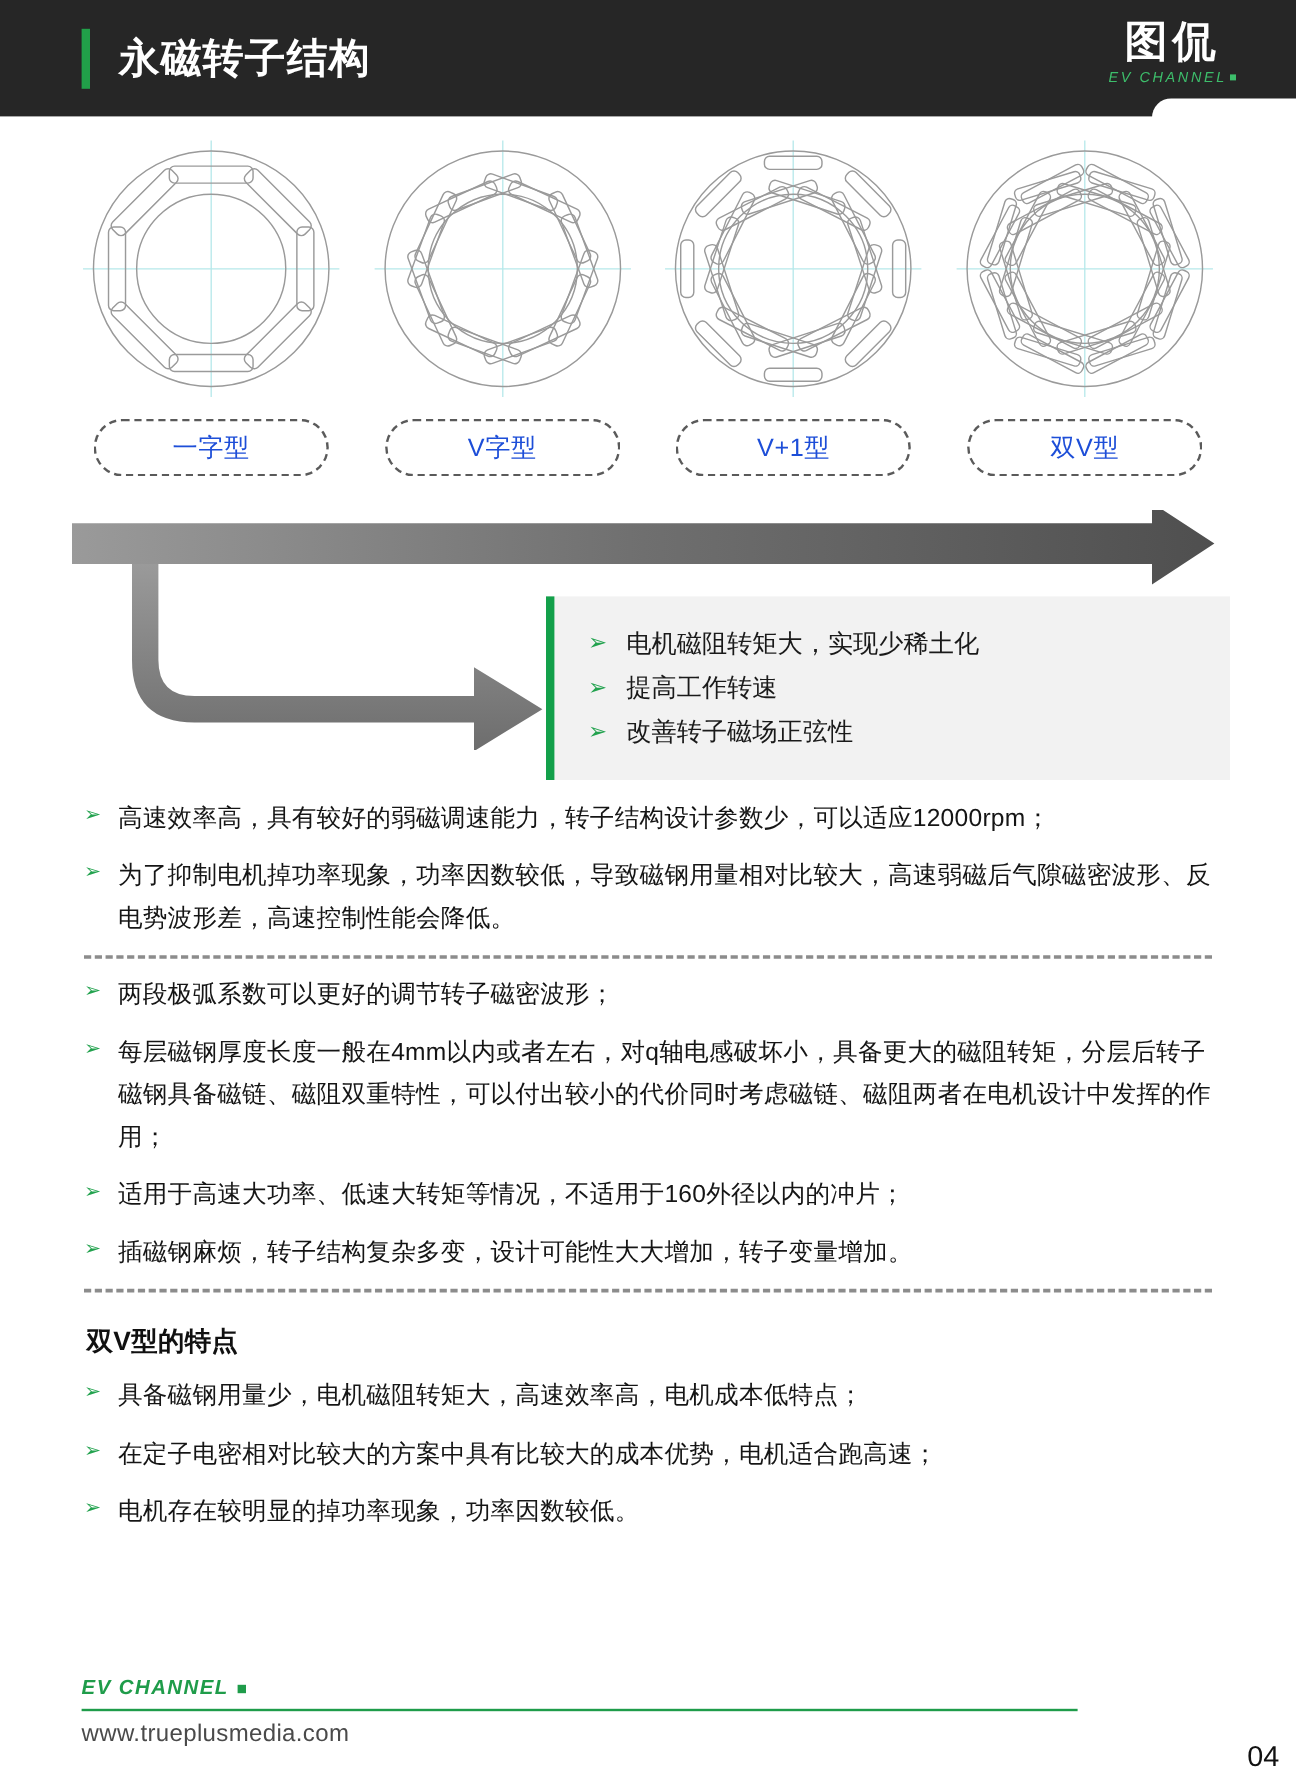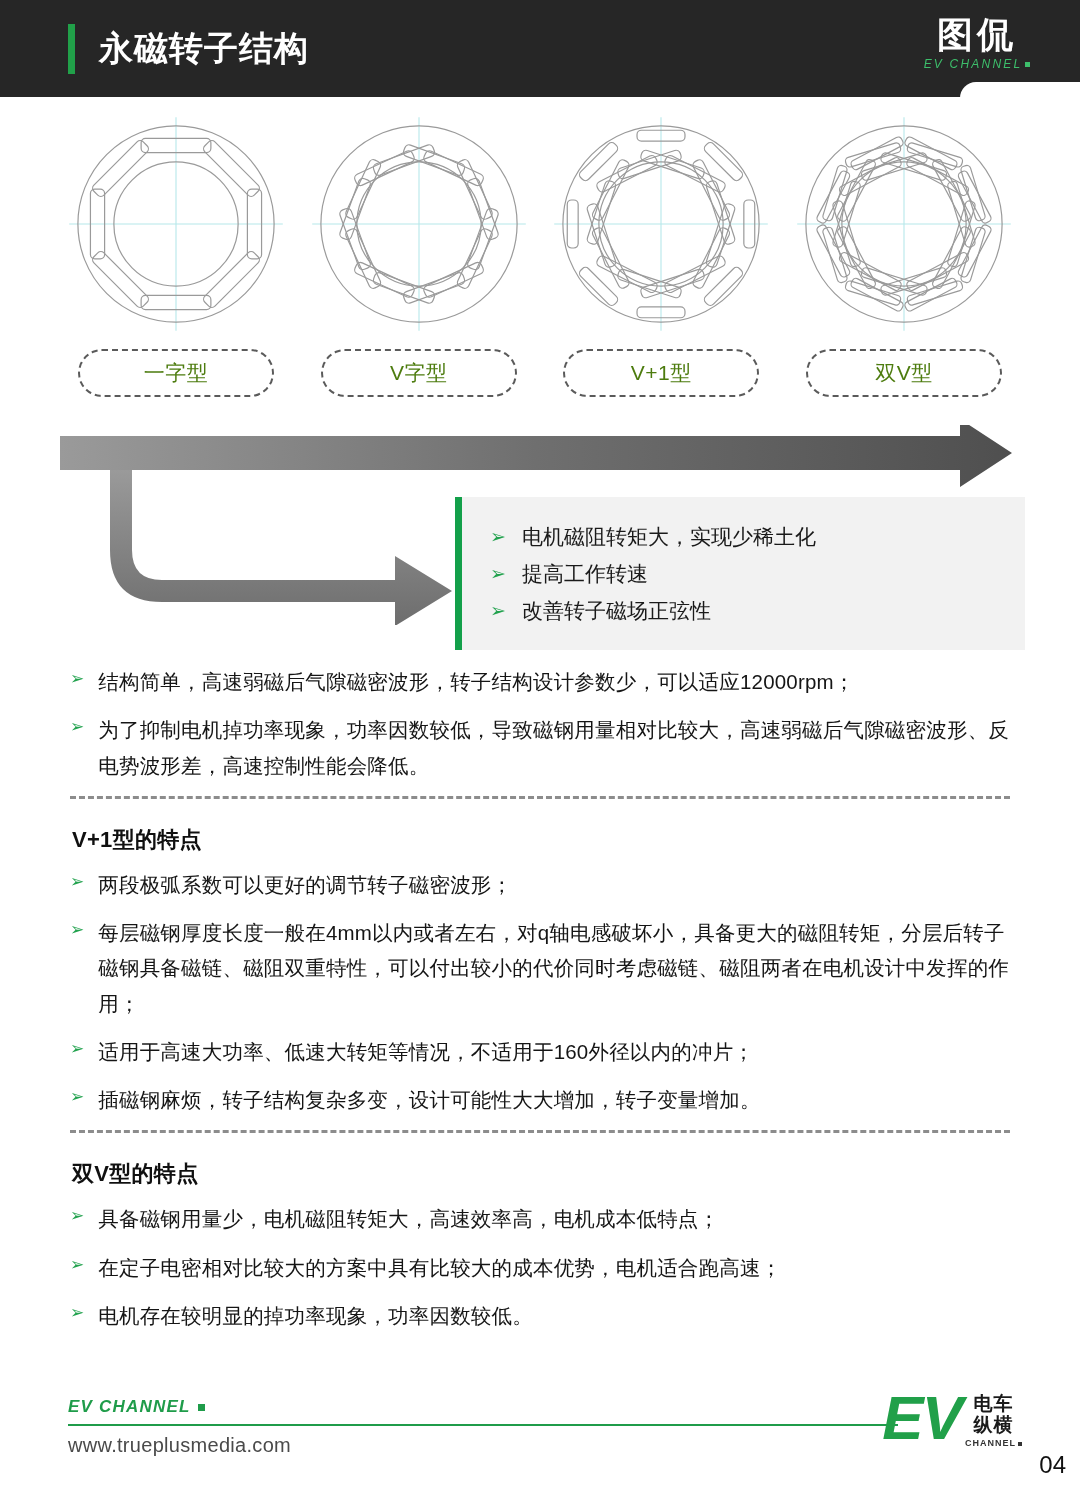--- a/index.html
+++ b/index.html
@@ -95,21 +95,21 @@
   .pill {
     margin-top: 16px;
     width: 196px;
     height: 48px;
     border: 2px dashed #5a5a5a;
     border-radius: 26px;
     display: flex;
     align-items: center;
     justify-content: center;
     font-size: 21px;
-    color: #4d7c0f;
+    color: #1d4ed8;
     font-weight: 500;
     letter-spacing: 0.5px;
   }
 
   
   .arrow-block {
     position: relative;
     margin: 28px 0 0 0;
     height: 225px;
   }
@@ -518,32 +518,31 @@
         <span>改善转子磁场正弦性</span>
       </div>
     </div>
   </div>
 
   <div class="sections">
 
     <div class="section">
       <div class="point">
         <span class="bullet">➢</span>
-        <span class="point-text">结构简单，高速弱磁后气隙磁密波形，转子结构设计参数少，可以适应12000rpm；</span>
+        <span class="point-text">高速效率高，具有较好的弱磁调速能力，转子结构设计参数少，可以适应12000rpm；</span>
       </div>
       <div class="point">
         <span class="bullet">➢</span>
         <span class="point-text">为了抑制电机掉功率现象，功率因数较低，导致磁钢用量相对比较大，高速弱磁后气隙磁密波形、反电势波形差，高速控制性能会降低。</span>
       </div>
     </div>
 
     <div class="divider"></div>
 
     <div class="section">
-      <div class="section-title">V+1型的特点</div>
       <div class="point">
         <span class="bullet">➢</span>
         <span class="point-text">两段极弧系数可以更好的调节转子磁密波形；</span>
       </div>
       <div class="point">
         <span class="bullet">➢</span>
         <span class="point-text">每层磁钢厚度长度一般在4mm以内或者左右，对q轴电感破坏小，具备更大的磁阻转矩，分层后转子磁钢具备磁链、磁阻双重特性，可以付出较小的代价同时考虑磁链、磁阻两者在电机设计中发挥的作用；</span>
       </div>
       <div class="point">
         <span class="bullet">➢</span>
@@ -573,24 +572,16 @@
       </div>
     </div>
   </div>
 
   <div class="footer">
     <div class="footer-left">
       <div class="footer-brand"><span>EV CHANNEL</span><span class="sq"></span></div>
       <div class="footer-rule"></div>
       <div class="footer-url">www.trueplusmedia.com</div>
     </div>
-    <div class="footer-logo">
-      <div class="fl-ev">EV</div>
-      <div class="fl-right">
-        <div class="fl-cn">电车</div>
-        <div class="fl-cn">纵横</div>
-        <div class="fl-ch"><span>CHANNEL</span><span class="sq"></span></div>
-      </div>
-    </div>
     <div class="page-num">04</div>
   </div>
 
 </div>
 
 </body></html>

